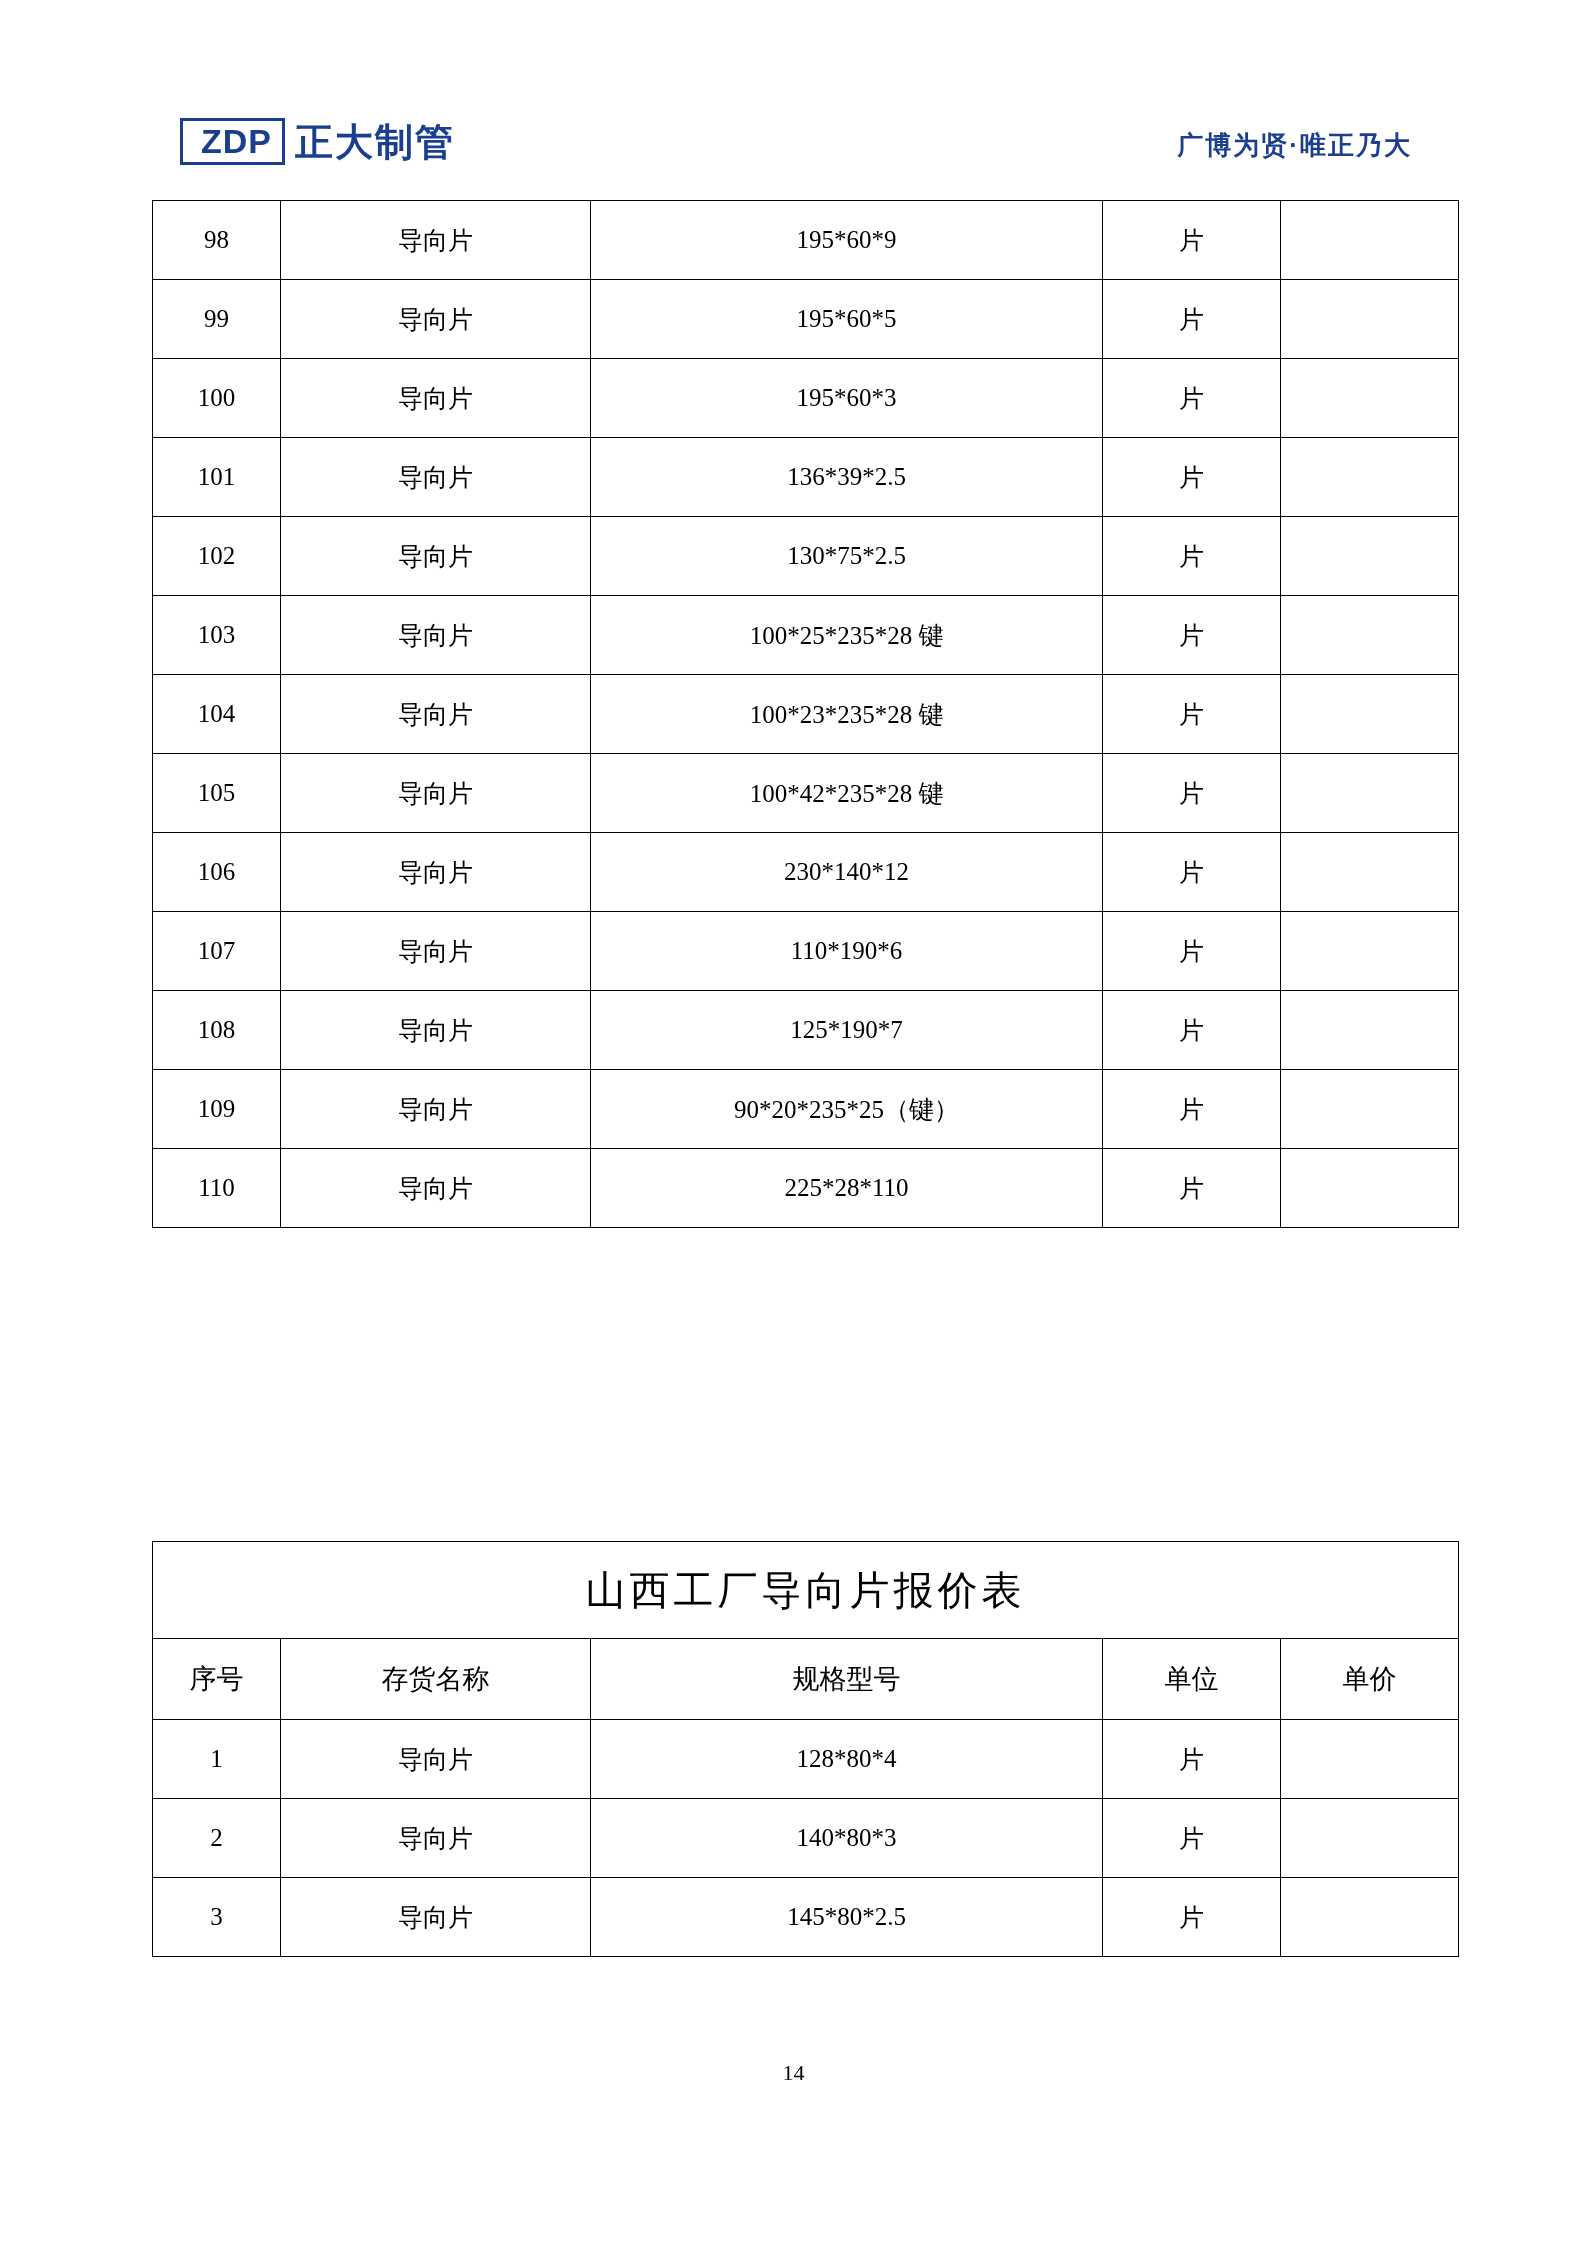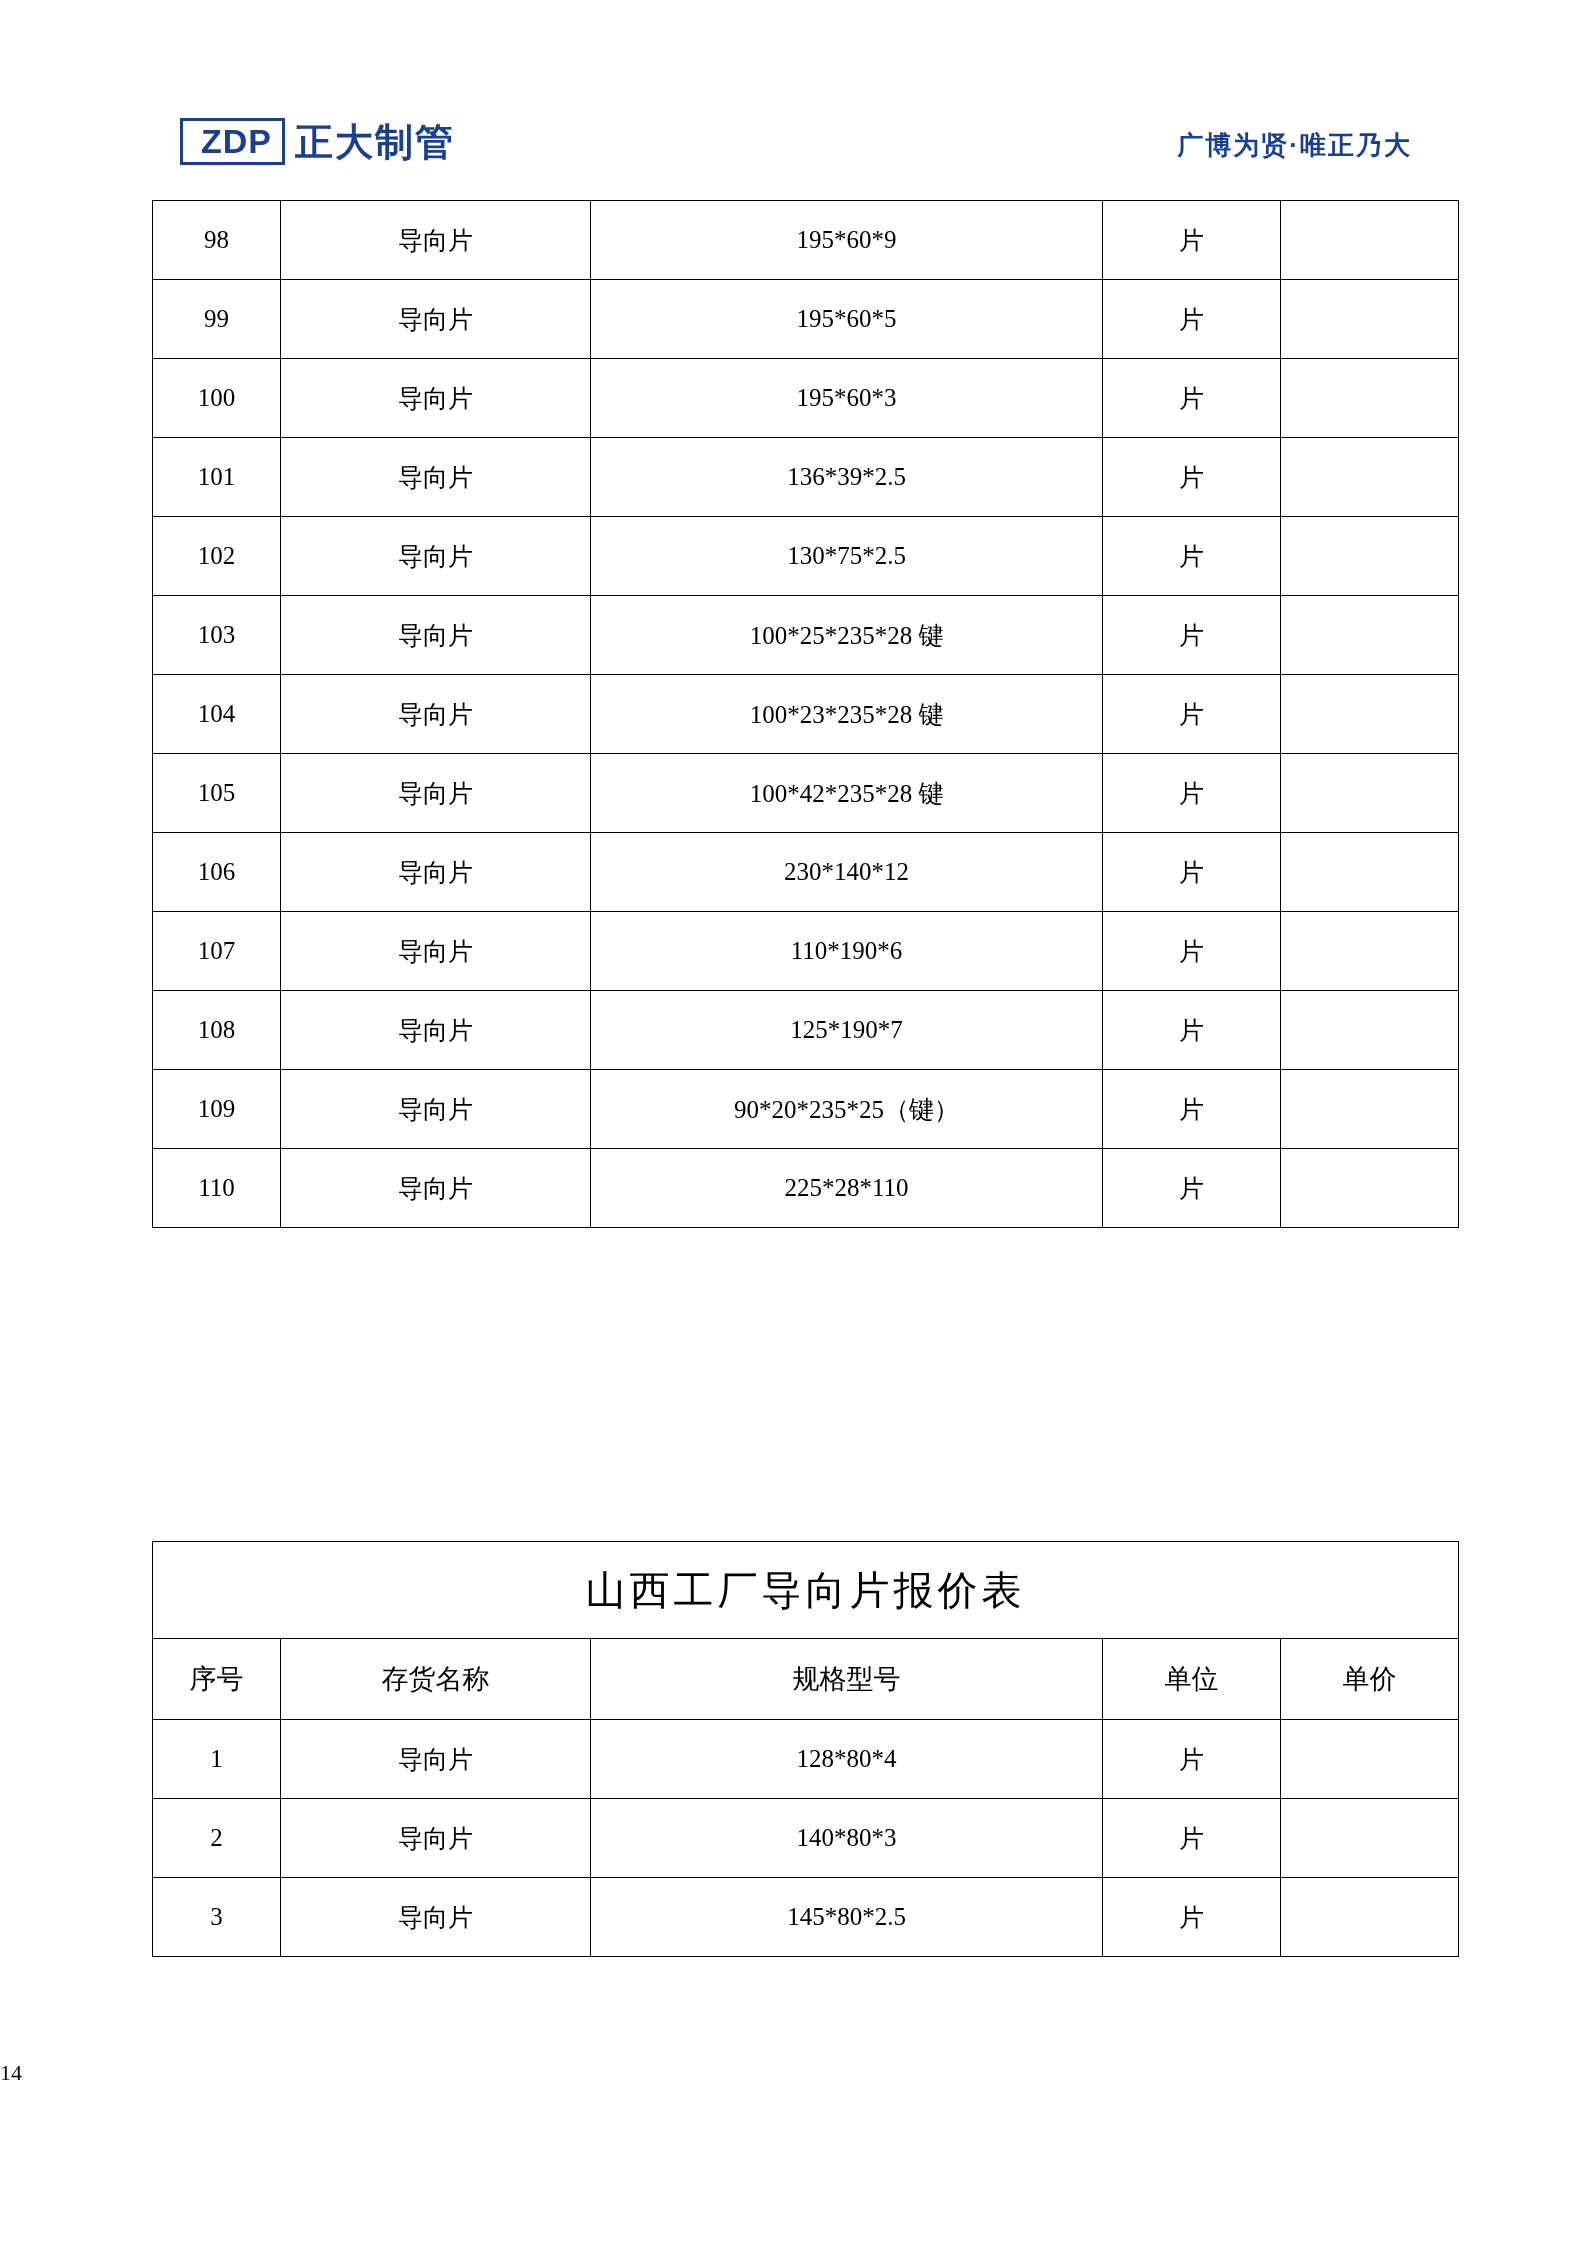--- a/index.html
+++ b/index.html
@@ -109,21 +109,21 @@
   #table-bottom td.head-cell {
     font-size: 27px;
     height: 80px;
   }
 
   .page-number {
     position: absolute;
     left: 0;
     top: 2060px;
     width: 1587px;
-    text-align: left;
+    text-align: center;
     font-size: 22px;
     font-family: "Liberation Serif", serif;
   }
 </style>
 </head>
 <body>
 
 <div class="page">
 
   <div class="header">

